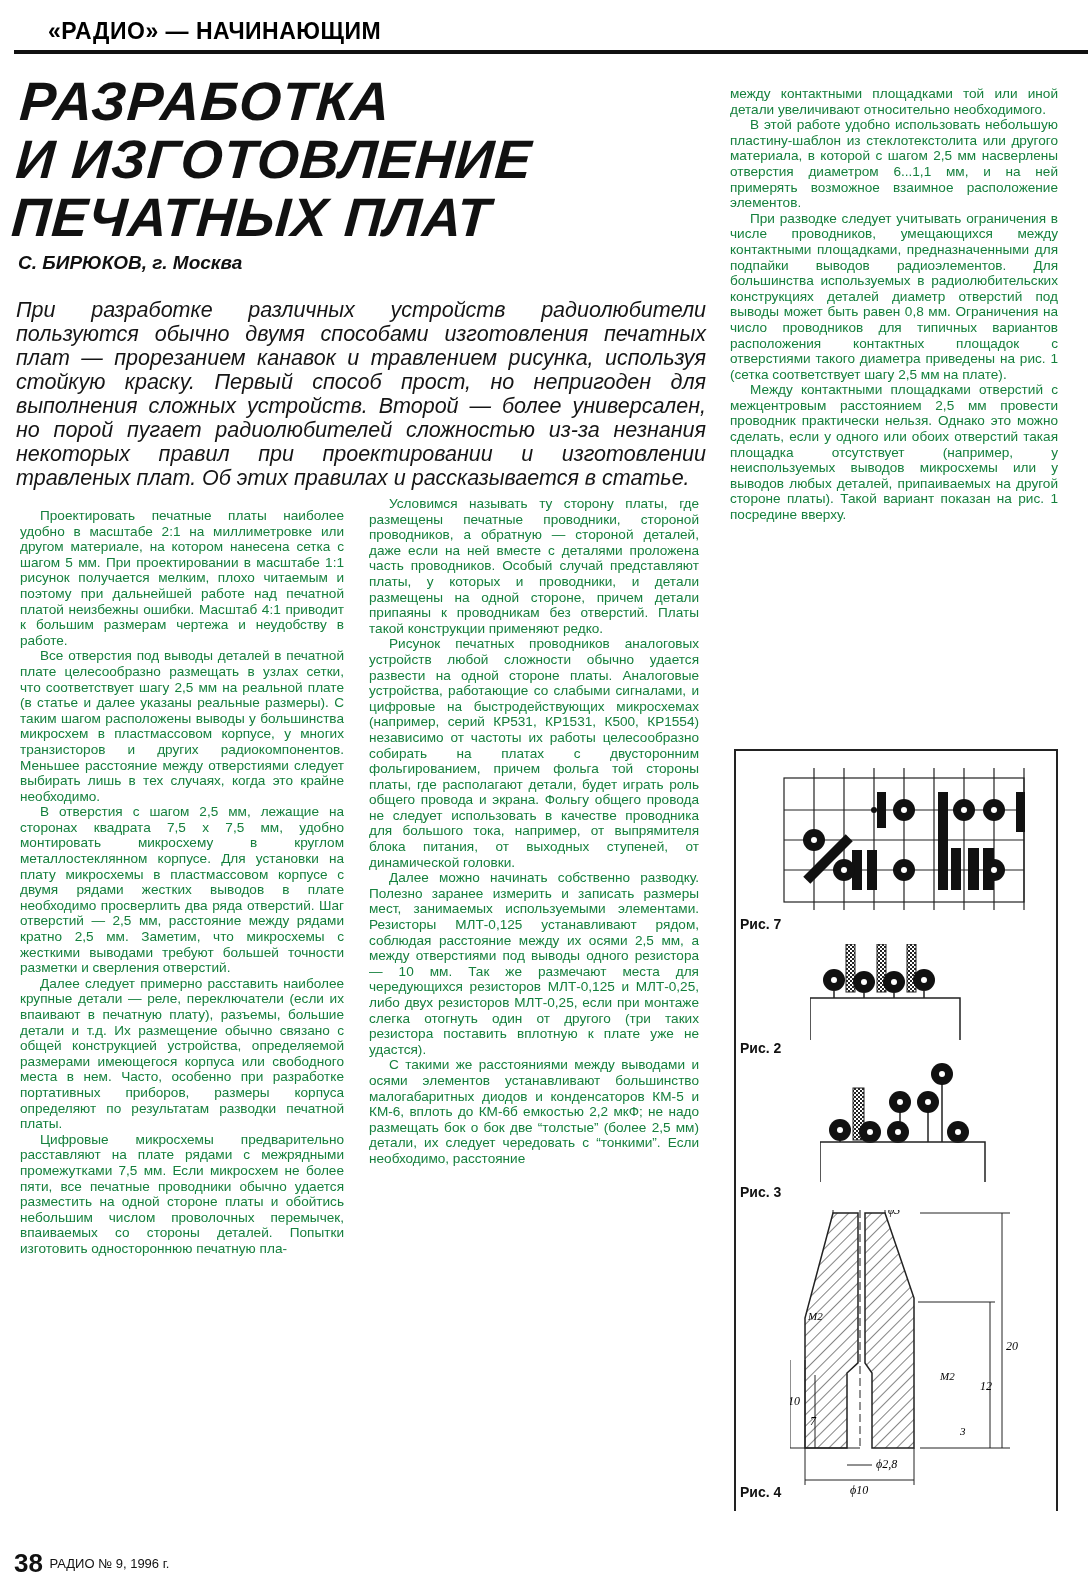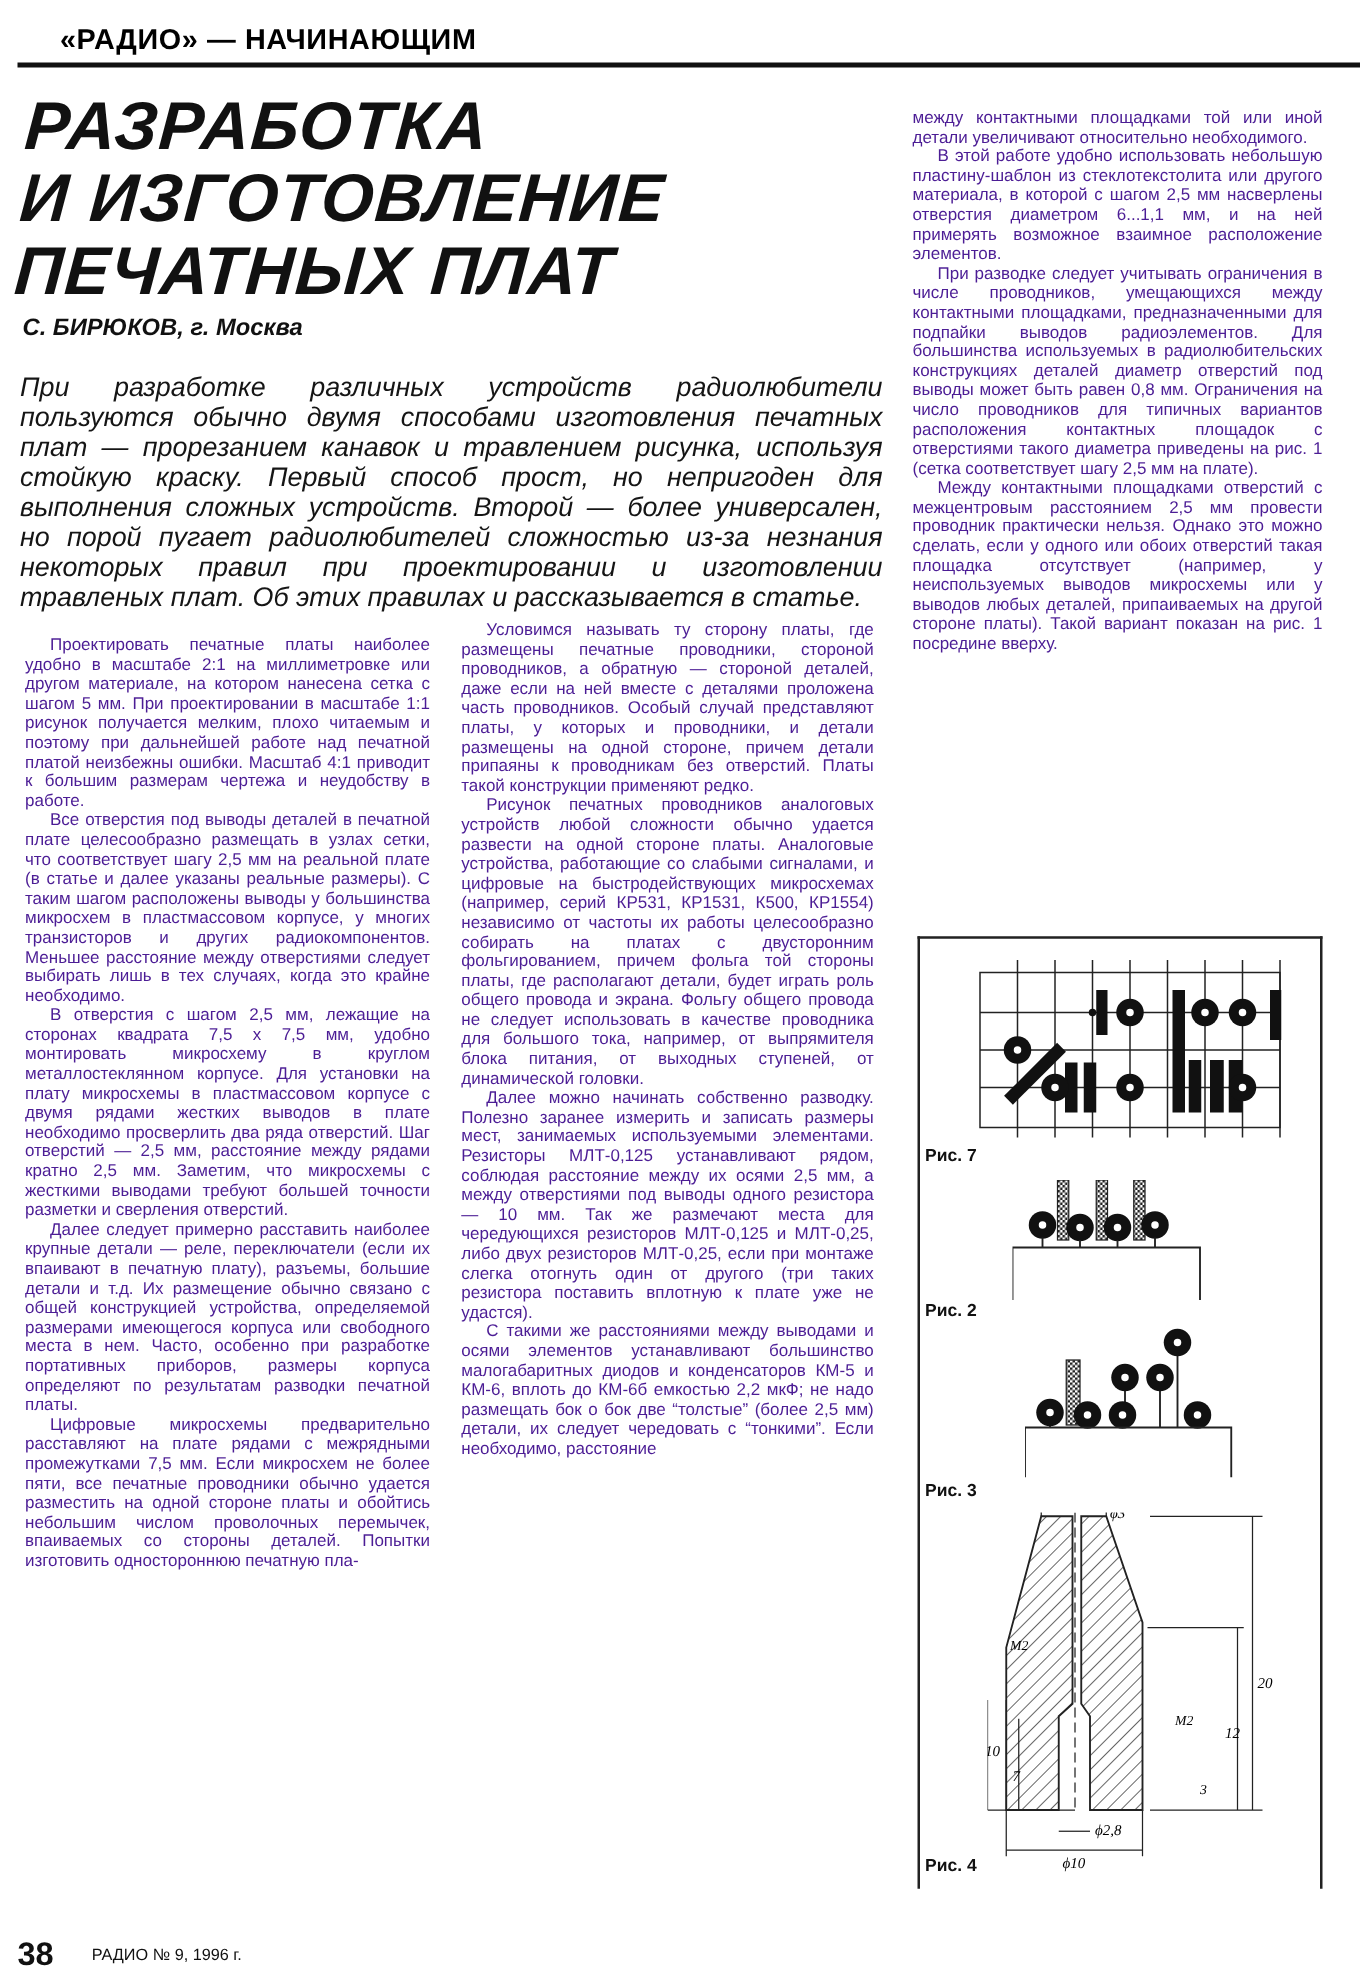--- a/index.html
+++ b/index.html
@@ -3,31 +3,31 @@
 <meta charset="utf-8">
 <style>
   html, body { margin: 0; padding: 0; background: #ffffff; }
   body { width: 1088px; height: 1581px; position: relative; overflow: hidden; color: #111; font-family: "Liberation Sans", sans-serif; }
   .rubric { position: absolute; left: 16px; top: 18px; font-weight: bold; font-size: 23px; letter-spacing: 0.5px; color: #000000; margin-left: 32px; }
   .rule { position: absolute; left: 14px; top: 50px; width: 1074px; height: 4px; background: #111; }
   .title { position: absolute; left: 16px; top: 72px; width: 700px; font-family: "Liberation Sans", sans-serif; font-weight: bold; font-style: italic; font-size: 54px; line-height: 58px; letter-spacing: 1px; transform: skewX(-4deg); }
   .title div { white-space: nowrap; }
   .author { position: absolute; left: 18px; top: 252px; font-weight: bold; font-style: italic; font-size: 19px; }
   .lead { position: absolute; left: 16px; top: 298px; width: 690px; font-style: italic; font-size: 21.5px; line-height: 24px; text-align: justify; color: #151515; }
-  .col { position: absolute; font-size: 13.6px; line-height: 15.6px; text-align: justify; color: #4c1d95; hyphens: manual; }
+  .col { position: absolute; font-size: 13.6px; line-height: 15.6px; text-align: justify; color: #15803d; hyphens: manual; }
   .col p { margin: 0; text-indent: 20px; }
   .col p.cont { text-indent: 0; }
   #col1 { left: 20px; top: 508px; width: 324px; }
   #col2 { left: 369px; top: 496px; width: 330px; }
   #col3 { left: 730px; top: 86px; width: 328px; }
   .figframe { position: absolute; left: 734px; top: 749px; width: 324px; height: 762px; border: 2px solid #222; border-bottom: none; box-sizing: border-box; }
   .figlabel { position: absolute; font-weight: bold; font-size: 14px; }
   .footer { position: absolute; left: 14px; top: 1548px; }
   .pagenum { font-weight: bold; font-size: 26px; vertical-align: middle; }
-  .issue { font-size: 13px; margin-left: 26px; vertical-align: middle; text-align: center; }
+  .issue { font-size: 13px; margin-left: 2px; vertical-align: middle; text-align: center; }
   svg { position: absolute; }
 </style>
 </head>
 <body>
 
 <div class="rubric">«РАДИО» — НАЧИНАЮЩИМ</div>
 <div class="rule"></div>
 
 <div class="title">
   <div>РАЗРАБОТКА</div>

